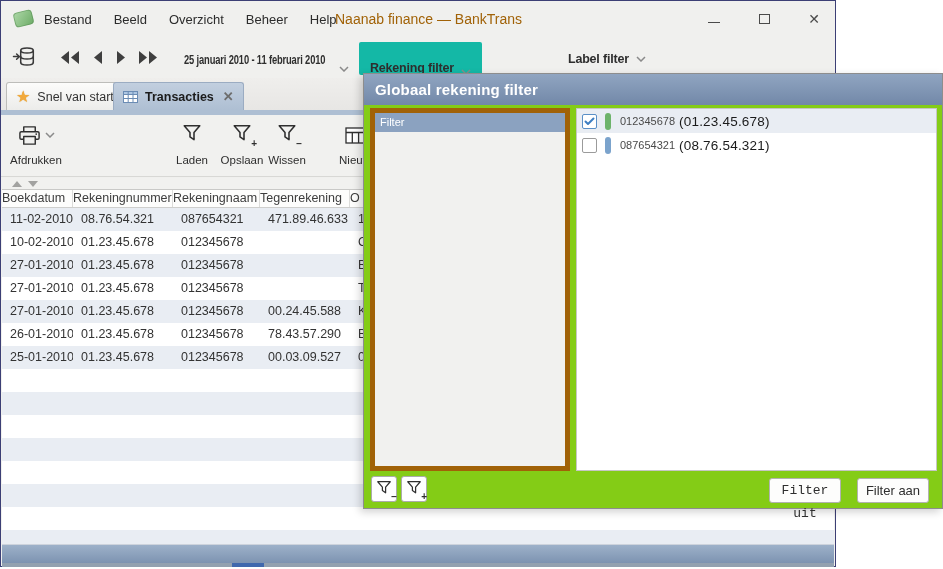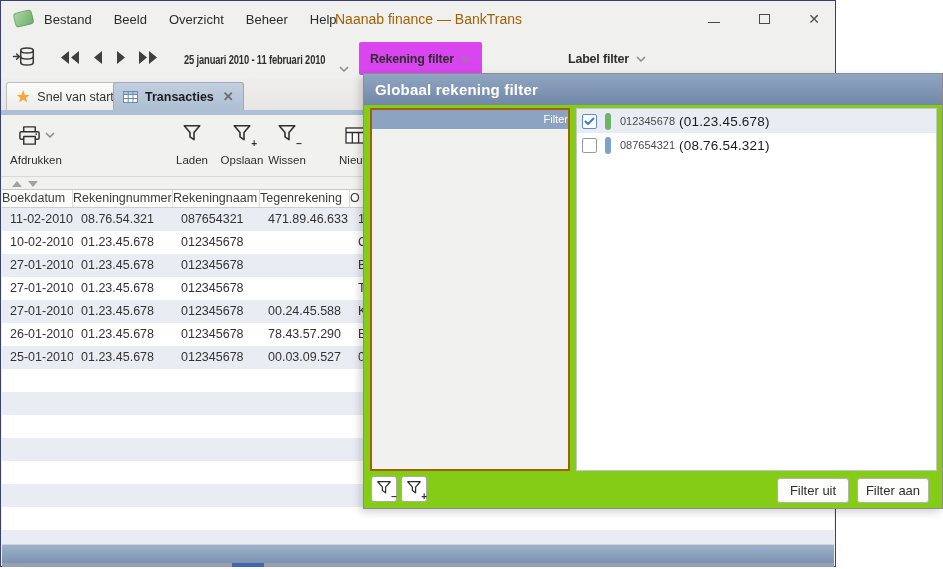--- a/index.html
+++ b/index.html
@@ -45,21 +45,21 @@
     position:absolute; left:183px; top:15px; font-size:13px; font-weight:700; color:#2e2e2e;
     white-space:nowrap; transform:scaleX(.72); transform-origin:left center; letter-spacing:-.2px;
   }
   .chev { display:inline-block; width:10px; height:6px; }
   .date-chev { position:absolute; left:338px; top:21px; }
   .filter-menu {
     position:absolute; top:5px; height:33px; display:flex; align-items:center; gap:7px;
     padding:0 11px; font-size:12.5px; font-weight:700; color:#2e2e2e; border-radius:2px;
     letter-spacing:-.2px; white-space:nowrap;
   }
-  .filter-menu.active { background:#d946ef; }
+  .filter-menu.active { background:#14b8a6;align-items:flex-end; }
   .fm-0 { left:358px; } .fm-1 { left:468px; } .fm-2 { left:556px; }
 
   
   .tabbar { position:absolute; left:0; top:77px; width:100%; height:37px;
     background:linear-gradient(#efeeec,#e6e5e3); }
   .tab-strip { position:absolute; left:0; top:109px; width:100%; height:5px; background:#aebfd3; }
   .tab {
     position:absolute; top:81px; height:28px; display:flex; align-items:center; gap:7px;
     padding:0 9px; border:1px solid #bdbdba; border-bottom:none; border-radius:3px 3px 0 0;
     font-size:12.5px; color:#333; background:linear-gradient(#fcfcfb,#ececea);
@@ -112,21 +112,21 @@
   
   .dialog {
     position:absolute; left:363px; top:73px; width:580px; height:436px;
     background:#84cc16; border:1px solid #8d8d8d; box-shadow:-3px 3px 8px rgba(0,0,0,.18);
   }
   .dialog-title {
     height:31px; background:linear-gradient(#90a5c1,#7288a8); color:#fff;
     font-size:15px; font-weight:700; line-height:31px; padding-left:11px; letter-spacing:.2px;
   }
   .filter-panel { position:absolute; left:6px; top:34px; width:200px; bottom:37px;
-    background:#f1f1ef; border:2px solid #a16207;text-align:right; }
+    background:#f1f1ef; border:5px solid #a16207; }
   .fp-header { height:19px; background:#8ba2c0; color:#fff; font-size:11px; line-height:19px; padding-left:5px; }
   .account-panel { position:absolute; left:212px; top:34px; right:5px; bottom:37px;
     background:#fff; border:1px solid #c6c6c4; overflow:hidden; }
   .acc-row { display:flex; align-items:center; height:24px; padding-left:5px; background:#fff; }
   .acc-row.first { background:#e9edf3; }
   .checkbox {
     width:15px; height:15px; background:#fff; border:1px solid #9b9b9b; border-radius:2px;
     margin-right:8px; display:flex; align-items:center; justify-content:center; flex:none;
   }
   .checkbox svg { display:none; }
@@ -140,21 +140,21 @@
   .icon-btn {
     position:absolute; top:5px; width:26px; height:26px; background:#fff;
     border:1px solid #ababab; border-radius:3px; display:flex; align-items:center; justify-content:center;
   }
   .ib-0 { left:7px; } .ib-1 { left:37px; }
   .dlg-btn {
     position:absolute; top:7px; height:25px; width:72px; background:#fdfdfc;
     border:1px solid #b2b2b0; border-radius:3px; font-size:13px; color:#2e2e2e;
     text-align:center; line-height:23px;
   }
-  .db-0 { right:93px; } .db-1 { right:13px; }
+  .db-0 { right:101px;font-family:Liberation Mono, monospace; } .db-1 { right:13px; }
 </style>
 </head>
 <body>
 
 <div class="canvas">
 
   <div class="main-window">
 
     <div class="titlebar">
       <div class="app-icon"></div>

